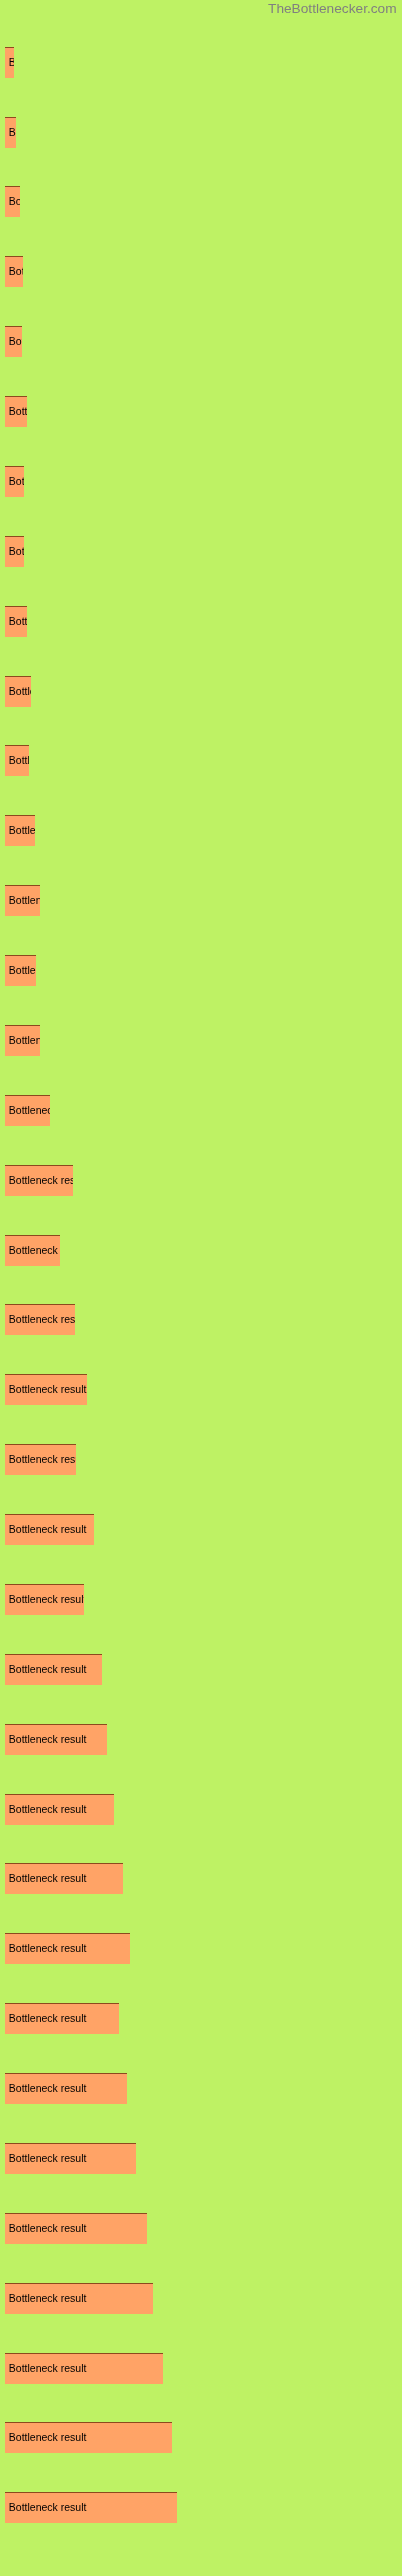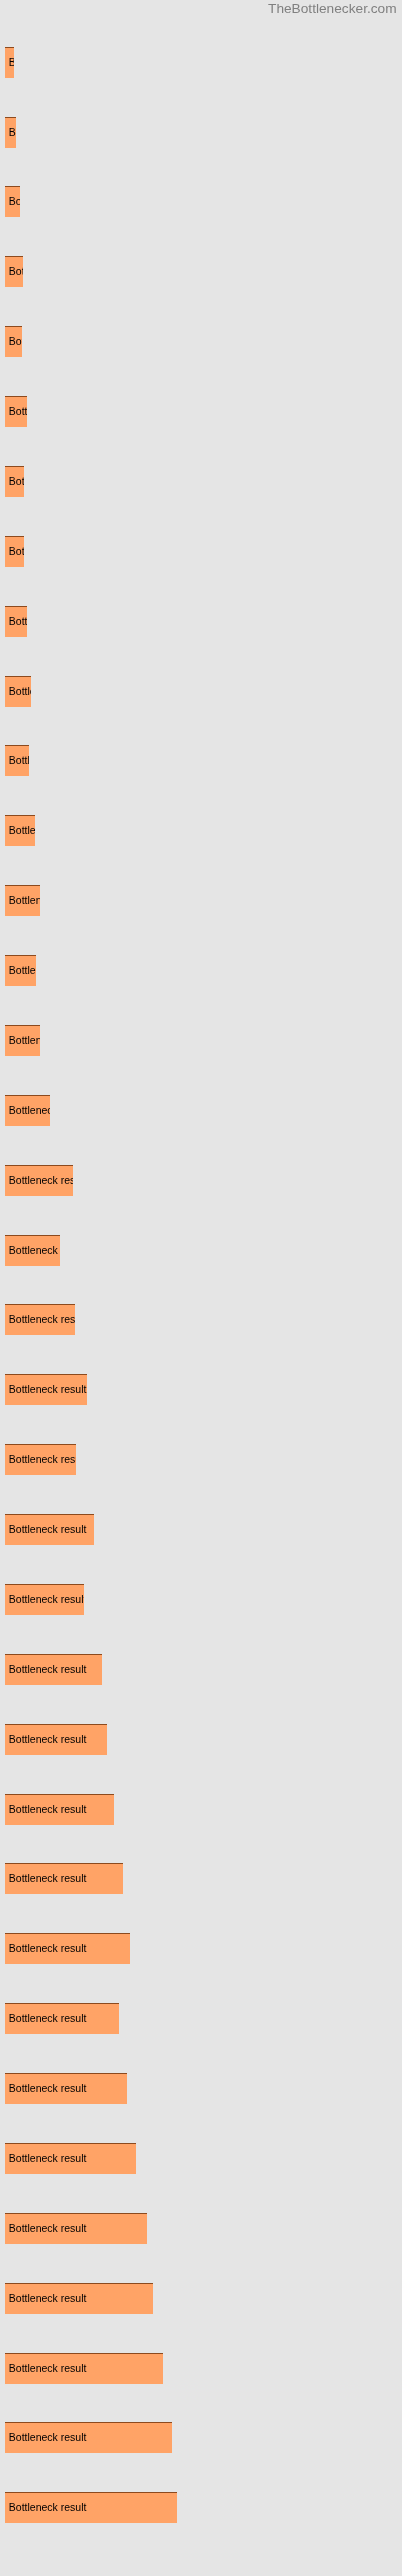--- a/index.html
+++ b/index.html
@@ -11,21 +11,21 @@
     width: 403px;
     height: 2576px;
     position: relative;
     overflow: hidden;
     font-family: "Liberation Sans", sans-serif;
   }
   #chart-root {
     position: relative;
     width: 403px;
     height: 2576px;
-    background: #e5e5e5;
+    background: #bef264;
   }
   #watermark {
     position: absolute;
     top: 0.8px;
     right: 6.4px;
     color: #808080;
     font-size: 13.7px;
     font-family: "Liberation Sans", sans-serif;
     letter-spacing: 0px;
     white-space: nowrap;

